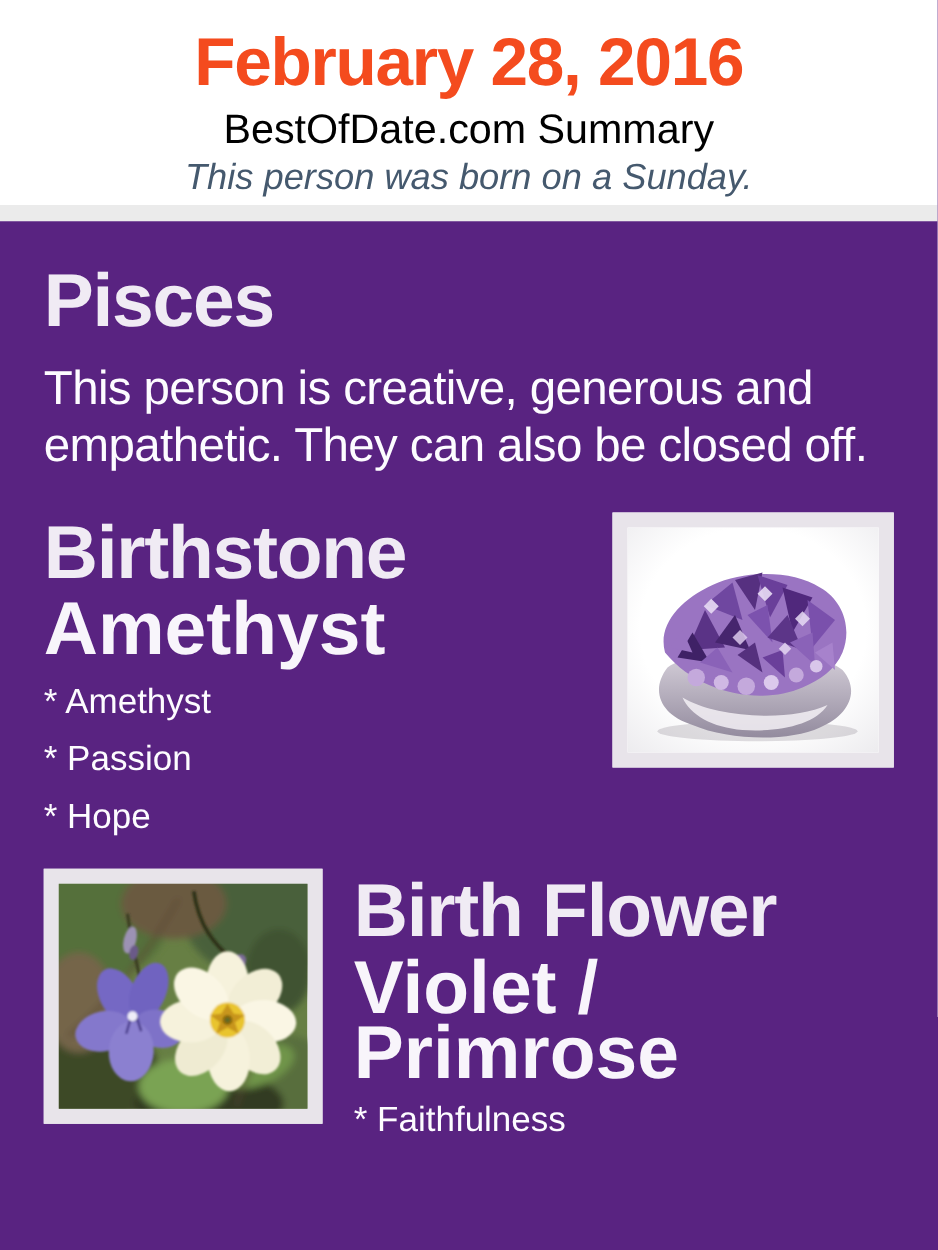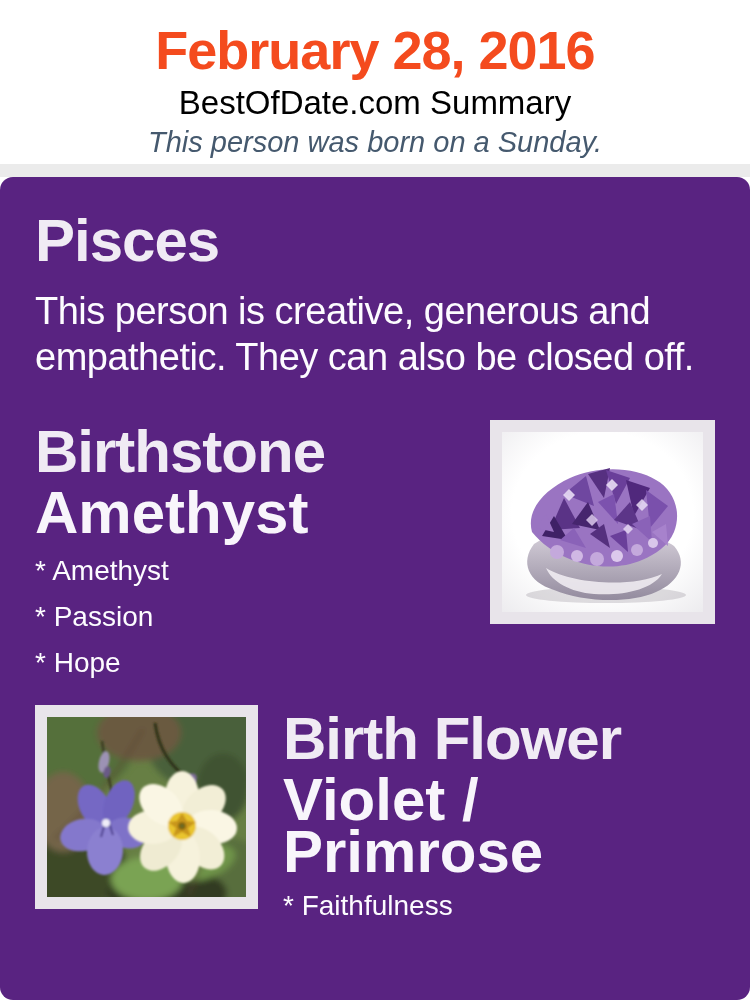--- a/index.html
+++ b/index.html
@@ -28,32 +28,32 @@
     margin:4px 0 0;font-size:33px;line-height:38px;font-weight:400;color:#000000;
   }
   .weekday-line{
     margin:3px 0 0;font-size:29px;line-height:34px;font-weight:400;color:var(--weekday-slate);font-style:italic;
   }
   .divider{flex:none;height:13px;background:var(--divider-gray);}
 
   
   main{
     flex:1;background:var(--background-purple);color:#fdfcff;
-    padding:32px 35px 0;overflow:hidden;border-radius:13px;
+    padding:32px 35px 0;overflow:hidden;
   }
   .section-heading{
     margin:0;font-size:60px;line-height:63px;font-weight:700;
     letter-spacing:-1px;color:var(--heading-offwhite);
   }
   .zodiac-desc{
     margin:16px 0 0;font-size:38px;line-height:46px;letter-spacing:-0.5px;
     color:#fdfcff;max-width:685px;
   }
   .row{display:flex;}
-  .birthstone-row{margin-top:40px;justify-content:space-between;align-items:flex-start;}
+  .birthstone-row{margin-top:30px;justify-content:space-between;align-items:flex-start;}
   .subtitle{
     margin:4px 0 0;font-size:60px;line-height:52px;font-weight:700;color:#f8f5fb;
   }
   .traits{
     list-style:none;margin:16px 0 0;padding:0;
     font-size:28px;line-height:32px;color:#fdfcff;
   }
   .traits li{margin-bottom:14px;}
   .photo-frame{
     margin:0;background:#ffffff;border:12px solid #e8e4ea;flex:none;

